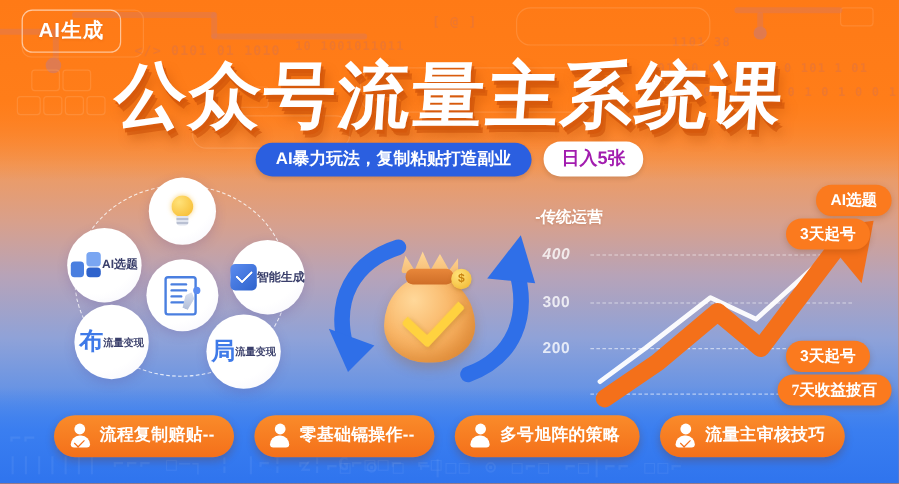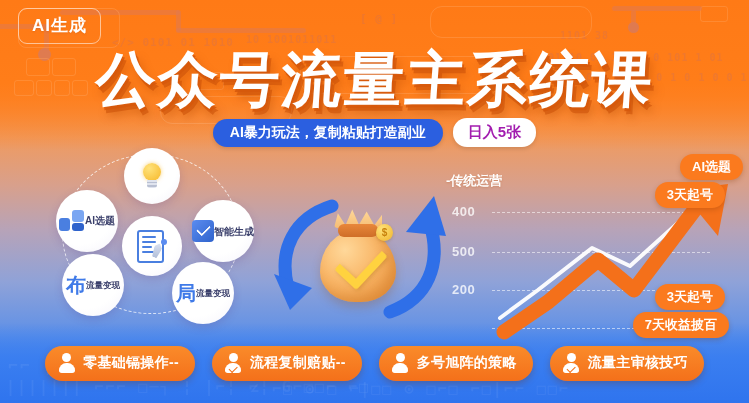--- a/index.html
+++ b/index.html
@@ -367,61 +367,61 @@
       <span class="bag-top"></span>
       <span class="bag-neck"></span>
       <span class="bag-check"></span>
       <span class="coin">$</span>
     </div>
   </div>
 
   <div class="chart">
     <div class="chart-legend">-传统运营</div>
 
-    <div class="grid-lbl" style="top:54px;">400</div>
+    <div class="grid-lbl" style="top:54px;font-style:italic;">400</div>
     <div class="grid-line" style="top:62px;"></div>
 
-    <div class="grid-lbl" style="top:94px;">500</div>
+    <div class="grid-lbl" style="top:94px;">300</div>
     <div class="grid-line" style="top:102px;"></div>
 
     <div class="grid-lbl" style="top:132px;">200</div>
     <div class="grid-line" style="top:140px;"></div>
 
     <div class="grid-line" style="top:178px;"></div>
 
     <svg class="chart-svg" width="297" height="190" viewBox="0 0 297 190">
 
       <polyline points="48,168 86,140 140,98 178,116 238,62" fill="none" stroke="#ffffff" stroke-width="4" stroke-linejoin="round" stroke-linecap="round" opacity=".95"></polyline>
 
       <polyline points="52,182 96,152 146,110 182,140 244,58" fill="none" stroke="#f4701a" stroke-width="15" stroke-linejoin="round" stroke-linecap="round"></polyline>
       <polygon points="228,40 276,34 266,86" fill="#f4701a"></polygon>
     </svg>
 
     <div class="tag solid" style="right:6px;top:4px;">AI选题</div>
     <div class="tag solid" style="right:24px;top:32px;">3天起号</div>
     <div class="tag solid" style="right:24px;top:134px;">3天起号</div>
-    <div class="tag solid" style="right:20px;top:162px;">7天收益披百</div>
+    <div class="tag solid" style="right:6px;top:162px;font-family:Liberation Serif, serif;">7天收益披百</div>
   </div>
 
   <div class="features">
+    <div class="feat">
+      <span class="pic check">
+          <span class="head"></span>
+          <span class="body"></span>
+        </span>
+      <span class="feat-label">流程复制赔贴--</span>
+    </div>
     <div class="feat">
       <span class="pic">
           <span class="head"></span>
           <span class="body"></span>
         </span>
       <span class="feat-label">零基础镉操作--</span>
     </div>
     <div class="feat">
-      <span class="pic check">
-          <span class="head"></span>
-          <span class="body"></span>
-        </span>
-      <span class="feat-label">流程复制赔贴--</span>
-    </div>
-    <div class="feat">
       <span class="pic">
           <span class="head"></span>
           <span class="body"></span>
         </span>
       <span class="feat-label">多号旭阵的策略</span>
     </div>
     <div class="feat">
       <span class="pic check">
           <span class="head"></span>
           <span class="body"></span>

